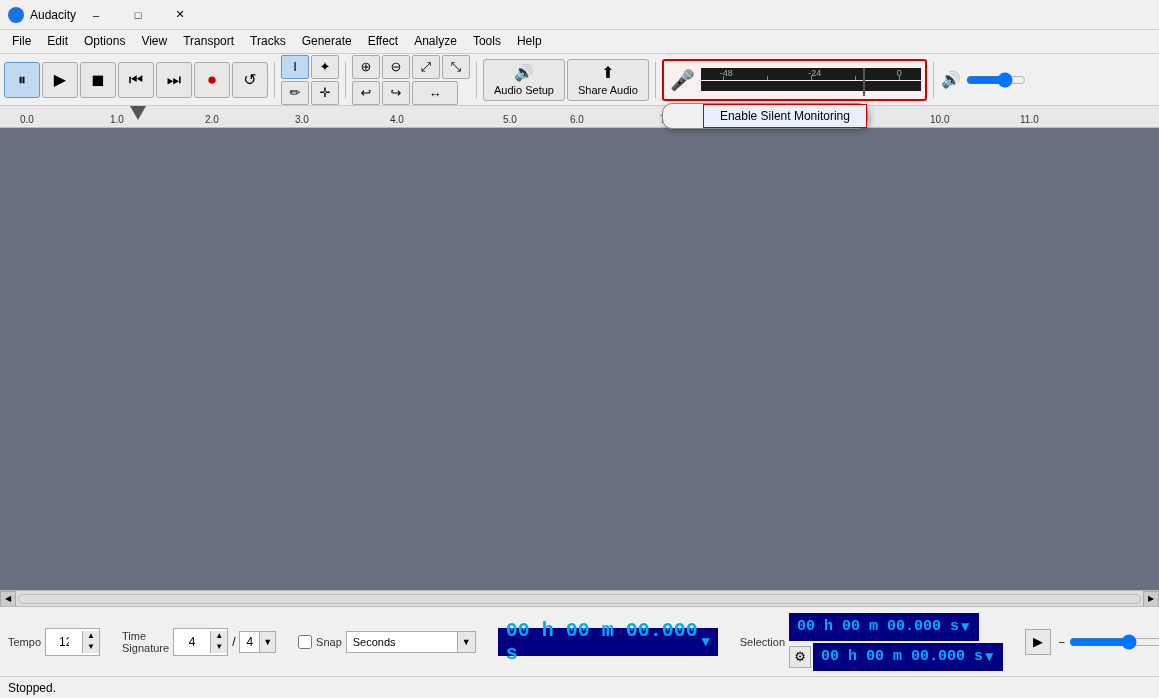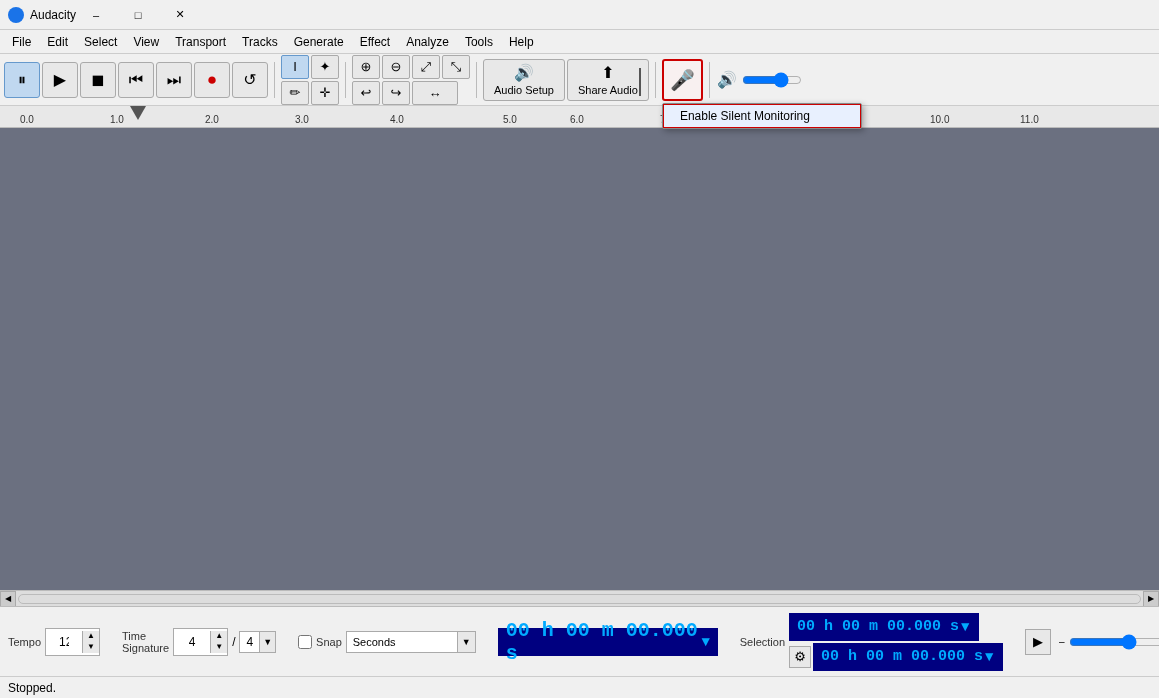--- a/index.html
+++ b/index.html
@@ -39,21 +39,20 @@
       cursor: pointer;
       font-size: 11px;
       display: flex; align-items: center; justify-content: center;
     }
 
     
     #menubar {
       background: #f0f0f0;
       height: 24px;
       display: flex;
-      align-items: center;
       padding: 0 4px;
       border-bottom: 1px solid #ccc;
     }
     .menu-item {
       padding: 2px 8px;
       cursor: pointer;
       font-size: 12px;
       height: 22px;
       display: flex; align-items: center;
     }
@@ -150,24 +149,25 @@
       position: relative;
     }
 
     
     .dropdown-menu {
       position: absolute;
       top: 44px;
       left: 0;
       background: #f0f0f0;
       border: 1px solid #888;
-      border-radius: 2px;
+      border-radius: 10px;
       z-index: 100;
       min-width: 200px;
       box-shadow: 2px 2px 6px rgba(0,0,0,0.3);
+      padding-left: 40px;
     }
     .dropdown-item {
       padding: 4px 16px;
       cursor: pointer;
       font-size: 12px;
       white-space: nowrap;
     }
     .dropdown-item.highlighted {
       background: #e8f0fe;
       border: 1px solid #cc0000;
@@ -390,21 +390,21 @@
     <button class="win-btn">□</button>
     <button class="win-btn close">✕</button>
   </div>
 </div>
 
 <div class="main-content">
 
   <div id="menubar">
     <span class="menu-item">File</span>
     <span class="menu-item">Edit</span>
-    <span class="menu-item">Select</span>
+    <span class="menu-item">Options</span>
     <span class="menu-item">View</span>
     <span class="menu-item">Transport</span>
     <span class="menu-item">Tracks</span>
     <span class="menu-item">Generate</span>
     <span class="menu-item">Effect</span>
     <span class="menu-item">Analyze</span>
     <span class="menu-item">Tools</span>
     <span class="menu-item">Help</span>
   </div>
 
@@ -458,20 +458,38 @@
       <span style="font-size:16px;">⬆</span>
       <span>Share Audio</span>
     </button>
 
     <div class="toolbar-sep"></div>
 
     <div style="position:relative;">
       <div class="monitoring-area">
         <button style="background:none;border:none;cursor:pointer;font-size:20px;padding:2px;">🎤</button>
 
+        <div style="display:flex;flex-direction:column;gap:1px;">
+          <div style="background:#1a1a1a;width:220px;height:12px;display:flex;align-items:center;padding:0 4px;position:relative;">
+            <div style="position:absolute;top:0;left:0;right:0;display:flex;justify-content:space-around;font-size:9px;color:#aaa;">
+              <span>-48</span>
+              <span></span>
+              <span>-24</span>
+              <span></span>
+              <span>0</span>
+            </div>
+
+            <div style="position:absolute;bottom:0;left:10%;width:1px;height:4px;background:#888;"></div>
+            <div style="position:absolute;bottom:0;left:30%;width:1px;height:4px;background:#888;"></div>
+            <div style="position:absolute;bottom:0;left:50%;width:1px;height:4px;background:#888;"></div>
+            <div style="position:absolute;bottom:0;left:70%;width:1px;height:4px;background:#888;"></div>
+            <div style="position:absolute;bottom:0;left:90%;width:1px;height:4px;background:#888;"></div>
+          </div>
+          <div style="background:#1a1a1a;width:220px;height:10px;"></div>
+        </div>
 
         <div style="width:2px;height:28px;background:#555;position:absolute;right:60px;top:7px;"></div>
       </div>
 
       <div class="dropdown-menu">
         <div class="dropdown-item highlighted">Enable Silent Monitoring</div>
       </div>
     </div>
 
     <div class="toolbar-sep"></div>

